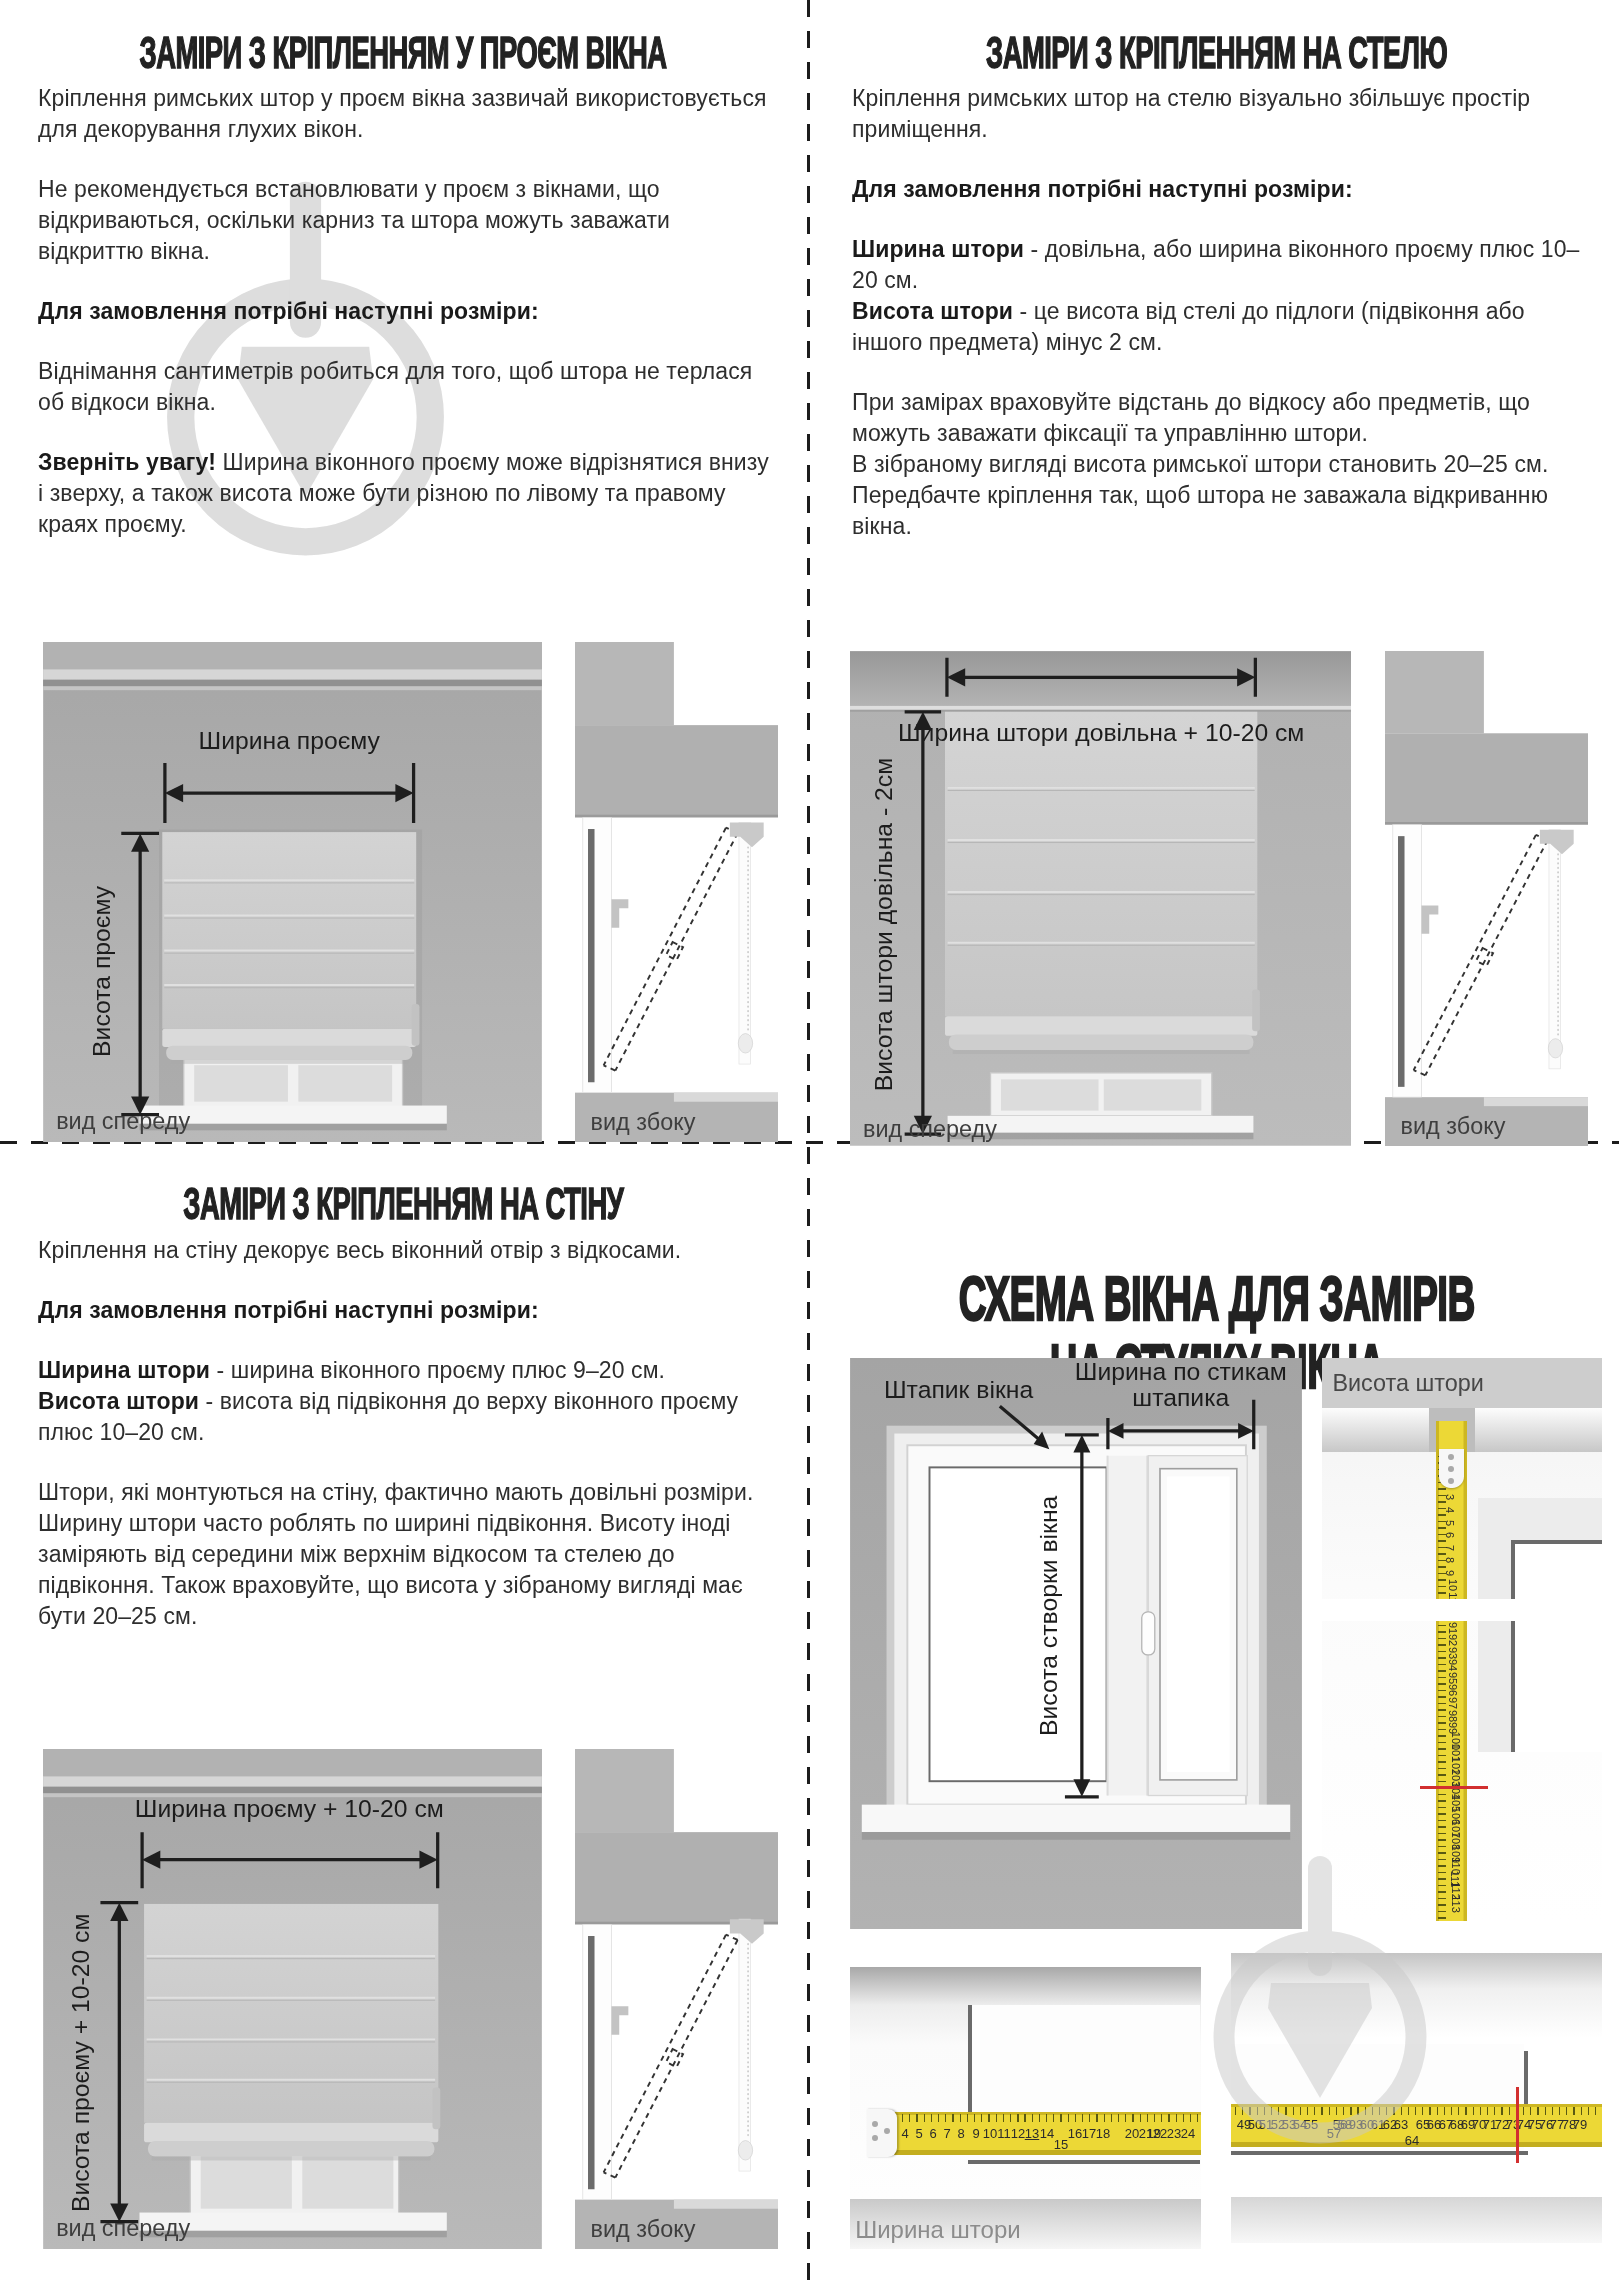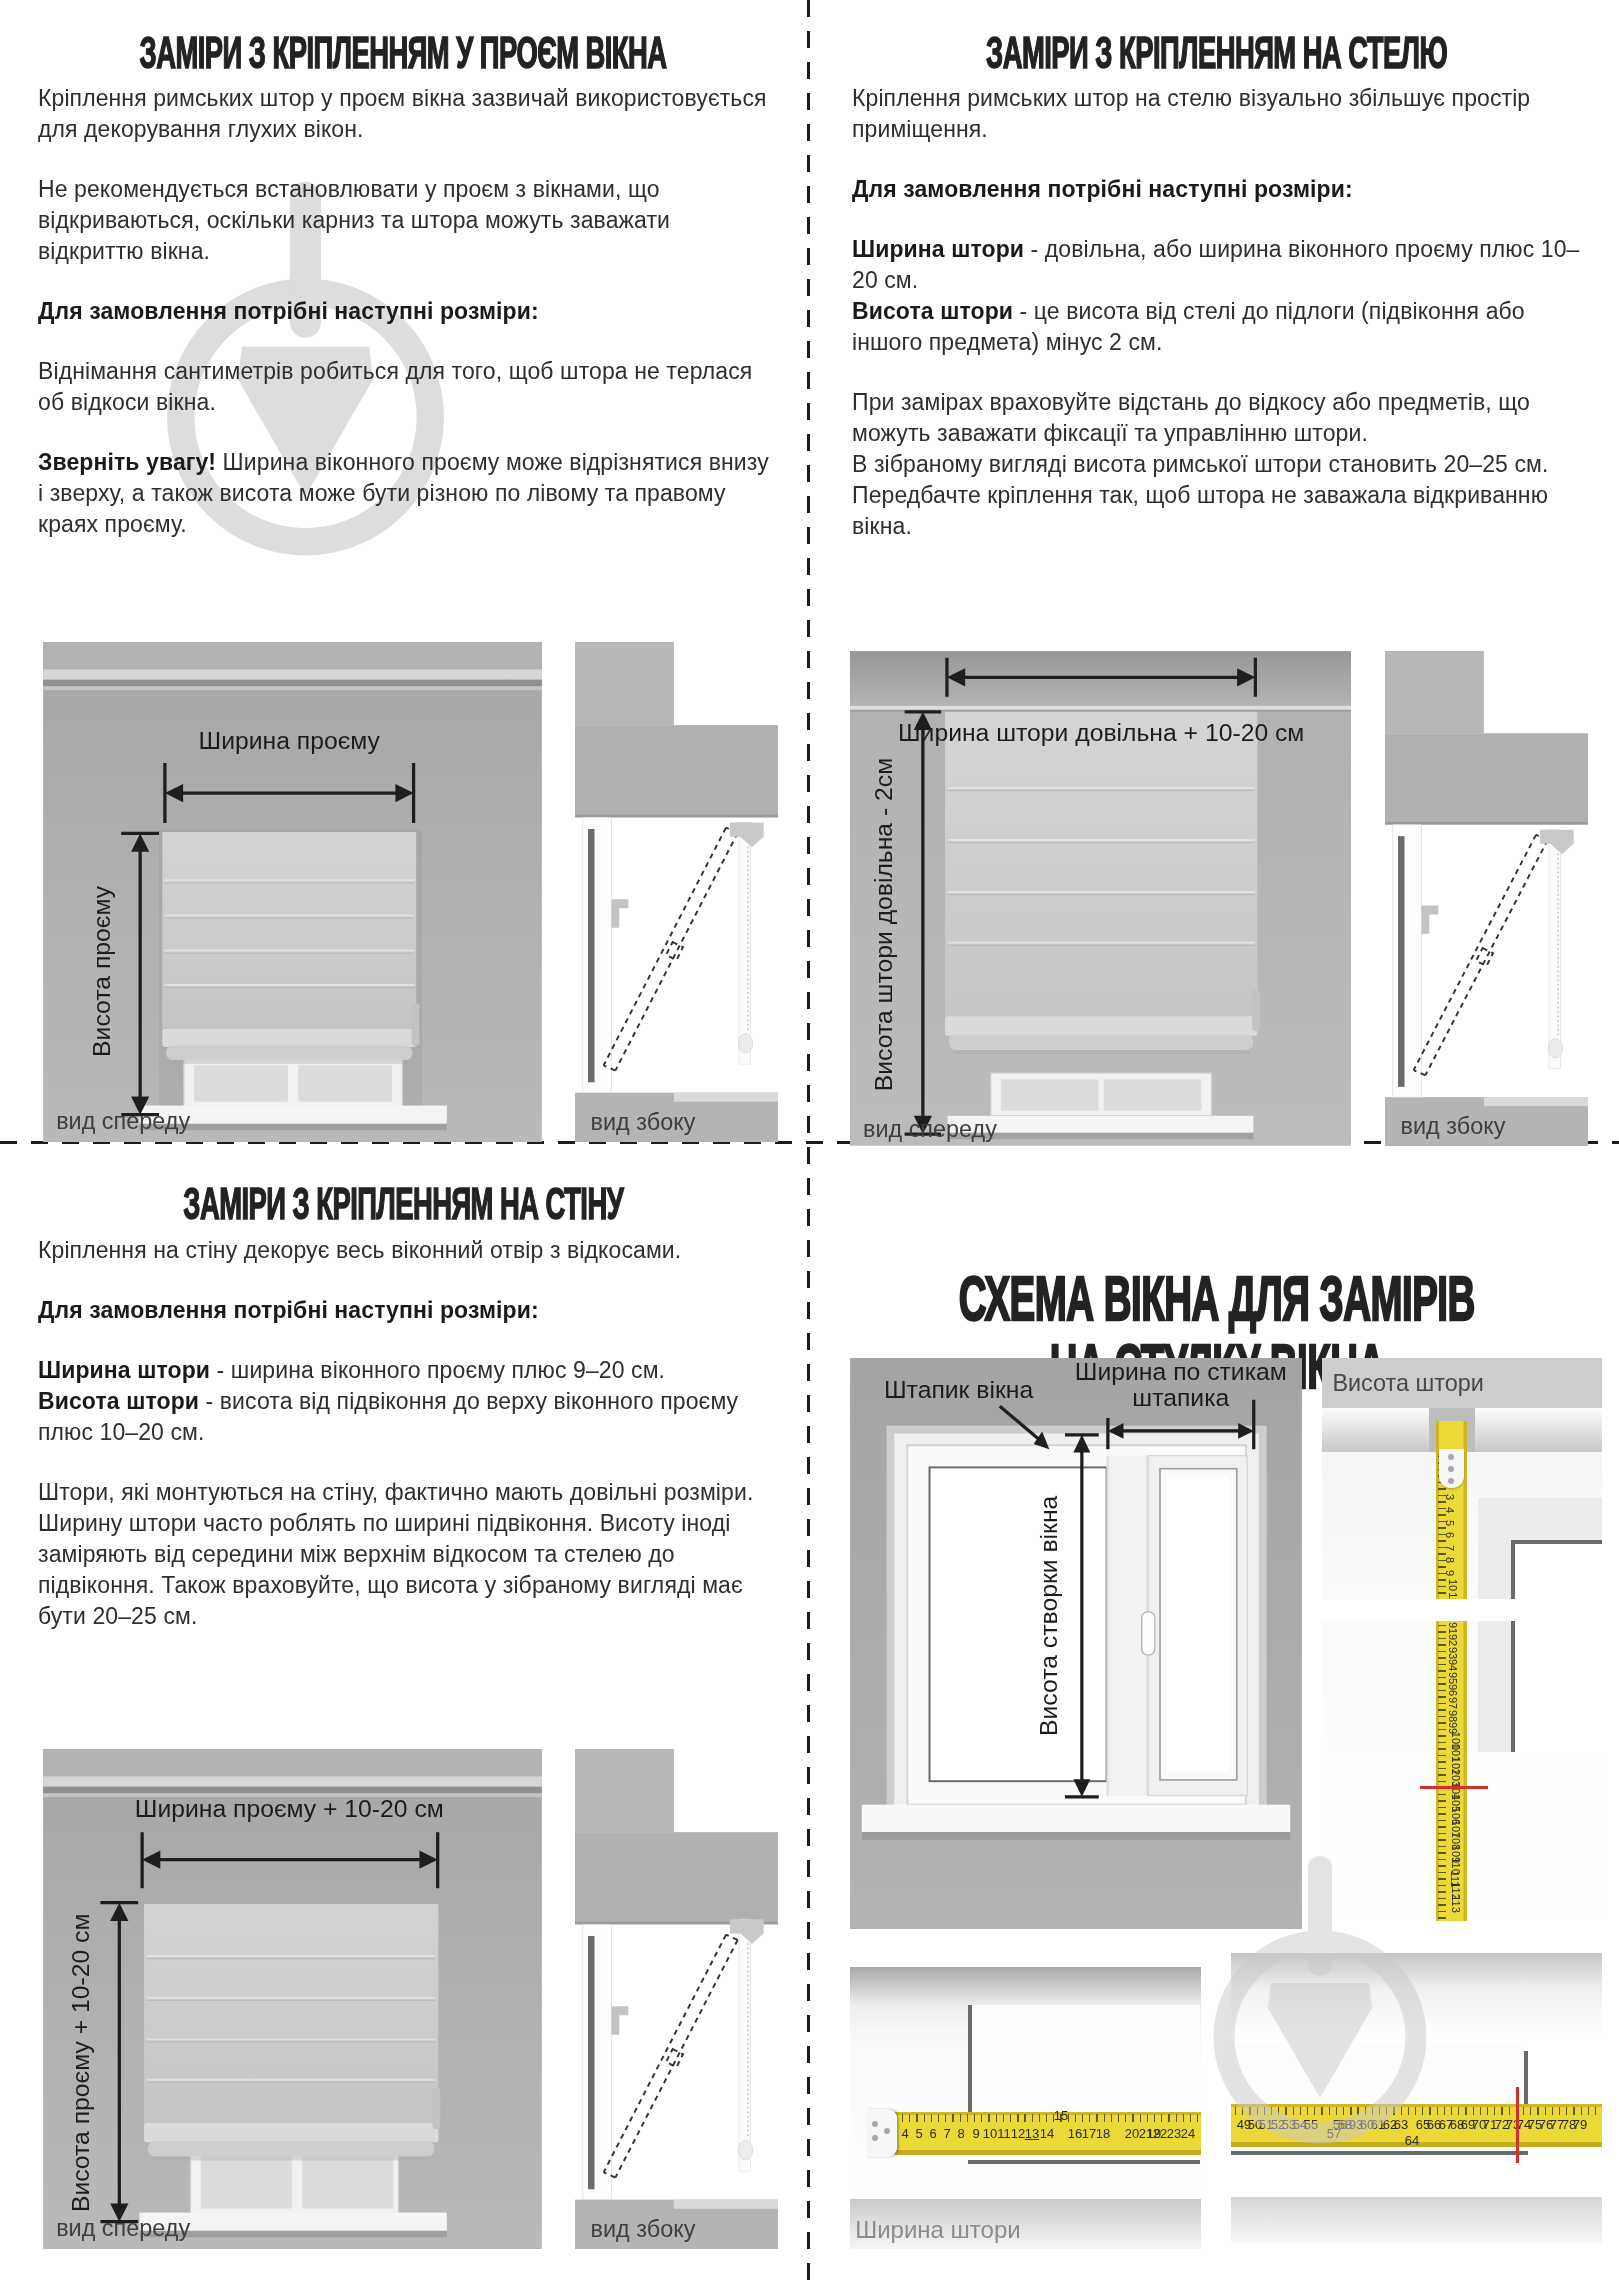--- a/index.html
+++ b/index.html
@@ -432,21 +432,21 @@
         <span class="tnum" style="left: 69px; top: 159px;">5</span>
         <span class="tnum" style="left: 83px; top: 159px;">6</span>
         <span class="tnum" style="left: 97px; top: 159px;">7</span>
         <span class="tnum" style="left: 111px; top: 159px;">8</span>
         <span class="tnum" style="left: 126px; top: 159px;">9</span>
         <span class="tnum" style="left: 140px; top: 159px;">10</span>
         <span class="tnum" style="left: 154px; top: 159px;">11</span>
         <span class="tnum" style="left: 168px; top: 159px;">12</span>
         <span class="tnum" style="left: 182px; top: 159px; text-decoration: underline;">13</span>
         <span class="tnum" style="left: 197px; top: 159px;">14</span>
-        <span class="tnum" style="left: 211px; top: 141px;">15</span>
+        <span class="tnum" style="left: 211px; top: 170px;">15</span>
         <span class="tnum" style="left: 225px; top: 159px;">16</span>
         <span class="tnum" style="left: 239px; top: 159px;">17</span>
         <span class="tnum" style="left: 253px; top: 159px;">18</span>
         <span class="tnum" style="left: 268px; top: 159px; margin-left: 36px;">19</span>
         <span class="tnum" style="left: 282px; top: 159px;">20</span>
         <span class="tnum" style="left: 296px; top: 159px;">21</span>
         <span class="tnum" style="left: 310px; top: 159px;">22</span>
         <span class="tnum" style="left: 324px; top: 159px;">23</span>
         <span class="tnum" style="left: 338px; top: 159px;">24</span>
       </div>

